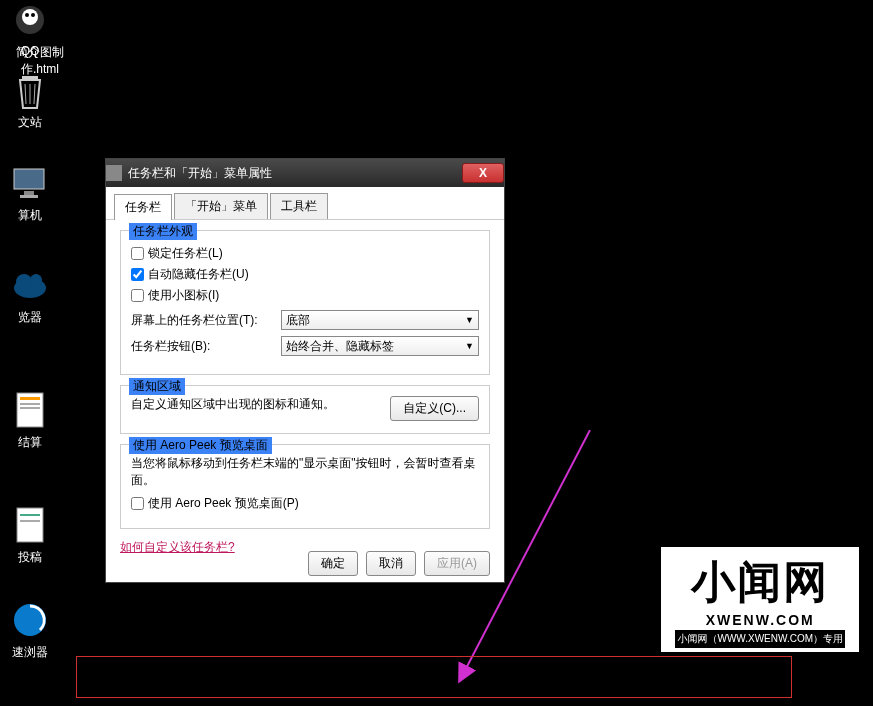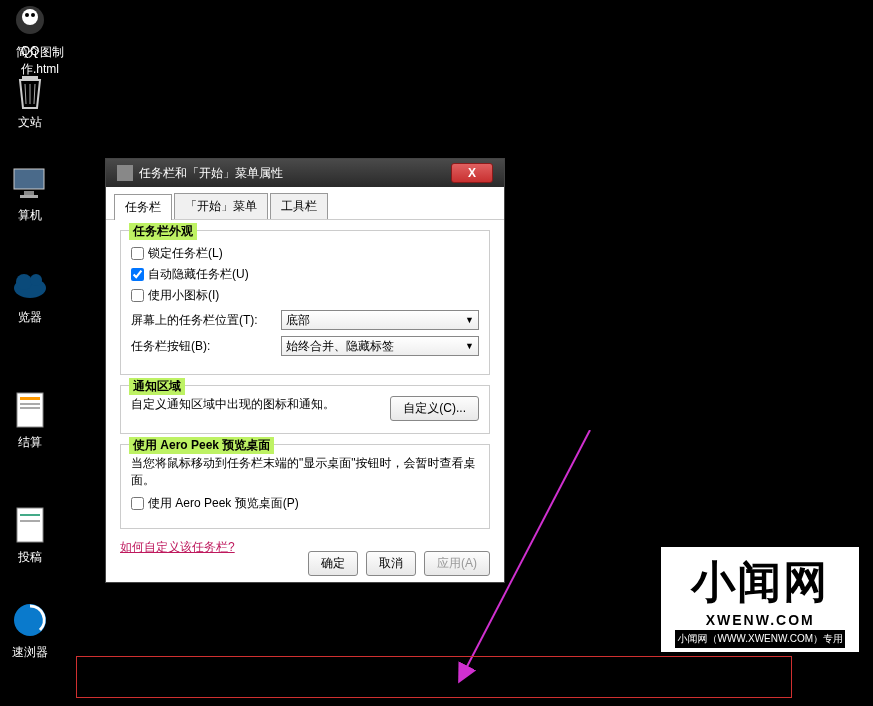--- a/index.html
+++ b/index.html
@@ -28,21 +28,21 @@
   left: 105px; top: 158px;
   width: 400px; height: 425px;
   background: #fff;
   border: 1px solid #444;
   box-shadow: 0 0 8px rgba(0,0,0,0.6);
 }
 .titlebar {
   height: 28px;
   background: linear-gradient(#4a4a4a,#2a2a2a);
   display: flex; align-items: center;
-  padding: 0 11px;
+  padding: 0 0;
   color: #fff;
   font-size: 12px;
 }
 .titlebar .ticon {
   width: 16px; height: 16px;
   background: #888;
   margin-right: 6px;
 }
 .titlebar .spacer { flex: 1; }
 .closebtn {
@@ -84,24 +84,23 @@
 }
 .group {
   border: 1px solid #ccc;
   padding: 10px 10px 12px;
   margin-bottom: 10px;
   position: relative;
 }
 .group-title {
   position: absolute;
   top: -8px; left: 8px;
-  background: #bef264;
+  background: #3b82f6;
   padding: 0 4px;
   font-size: 12px;
-  font-weight: bold;
 }
 .row { display: flex; align-items: center; margin: 4px 0; }
 .row label { margin-left: 4px; }
 .formrow { display: flex; align-items: center; margin: 6px 0; justify-content: center; }
 .formrow .lbl { width: 150px; }
 .sel {
   flex: 1;
   border: 1px solid #888;
   background: linear-gradient(#fff,#eee);
   height: 20px;

